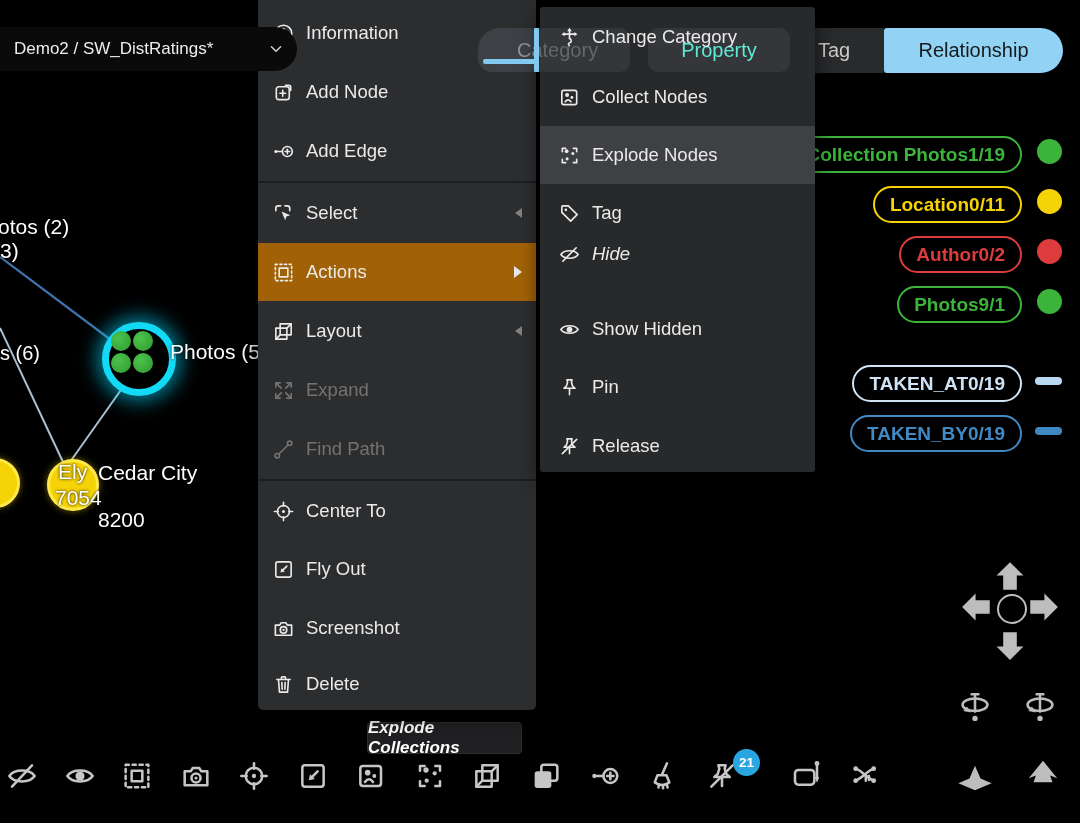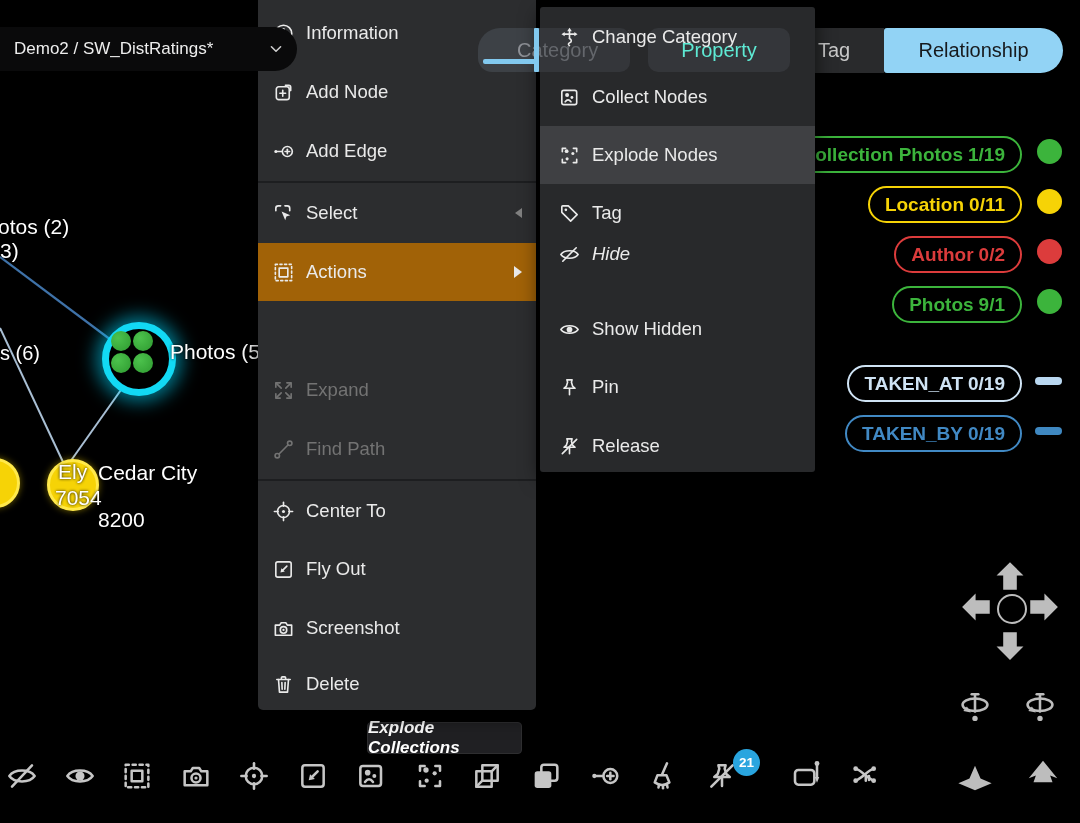--- a/index.html
+++ b/index.html
@@ -54,21 +54,21 @@
            border-radius:22px 0 0 14px;overflow:hidden;}
   .tab-cat span{position:absolute;left:39px;top:50%;transform:translateY(-50%);
                 font-size:20px;color:#8f9298;white-space:nowrap;}
   .cyan-h{left:483px;top:59px;width:56px;height:5px;background:#82c9ef;border-radius:2px;z-index:40;}
   .cyan-v{left:534px;top:28px;width:5px;height:44px;background:#82c9ef;border-radius:1px;z-index:40;}
 
   
   .cpill{position:absolute;right:58px;height:33px;border:2px solid;border-radius:19px;
          display:flex;align-items:center;padding:0 15px;font-size:19px;font-weight:600;
          background:#000;white-space:nowrap;z-index:4;}
-  .cpill span{margin-left:5px;}.cpill span:first-child{margin-left:0;}
+  .cpill span{}.cpill span:first-child{margin-left:0;}
   .dot{position:absolute;left:1037px;width:25px;height:25px;border-radius:50%;z-index:4;}
   .dashm{position:absolute;left:1035px;width:27px;height:8px;border-radius:4px;z-index:4;}
 
   
   .glabel{position:absolute;color:#fff;font-size:21px;text-shadow:0 0 3px #000;z-index:3;white-space:nowrap;}
   .ynode{position:absolute;border-radius:50%;background:#f6d306;border:3px solid #ffe94a;
          box-shadow:0 0 7px rgba(255,220,0,.45);z-index:2;}
   .selnode{position:absolute;left:102px;top:322px;width:60px;height:60px;border-radius:50%;
            background:#000;border:7px solid #12d9f4;box-shadow:0 0 18px 6px rgba(0,216,255,.55);z-index:2;}
   .seg{position:absolute;width:20px;height:20px;border-radius:50%;
@@ -210,20 +210,32 @@
     <div class="mi hl" style="top:243px;">
       <span class="ic icon">
           <svg width="23" height="23" viewBox="0 0 24 24">
             <rect x="7.5" y="7.5" width="9" height="9"></rect>
             <rect x="3.5" y="3.5" width="17" height="17" stroke-dasharray="2.2 2.6"></rect>
           </svg>
         </span>
       <span class="lbl">Actions</span>
       <span class="tri-r"></span>
     </div>
+    <div class="mi" style="top:302px;">
+      <span class="ic icon">
+          <svg width="23" height="23" viewBox="0 0 24 24">
+            <rect x="4" y="8.5" width="11.5" height="11.5"></rect>
+            <rect x="8.5" y="4" width="11.5" height="11.5"></rect>
+            <line x1="4" y1="20" x2="8.5" y2="15.5"></line>
+            <line x1="15.5" y1="8.5" x2="20" y2="4"></line>
+          </svg>
+        </span>
+      <span class="lbl">Layout</span>
+      <span class="tri-l"></span>
+    </div>
     <div class="mi dis" style="top:361px;">
       <span class="ic icon">
           <svg width="23" height="23" viewBox="0 0 24 24">
             <path d="M8.5 4 H4 V8.5 M15.5 4 H20 V8.5 M4 15.5 V20 H8.5 M20 15.5 V20 H15.5"></path>
             <line x1="4.8" y1="4.8" x2="9.6" y2="9.6"></line>
             <line x1="19.2" y1="4.8" x2="14.4" y2="9.6"></line>
             <line x1="4.8" y1="19.2" x2="9.6" y2="14.4"></line>
             <line x1="19.2" y1="19.2" x2="14.4" y2="14.4"></line>
           </svg>
         </span>

